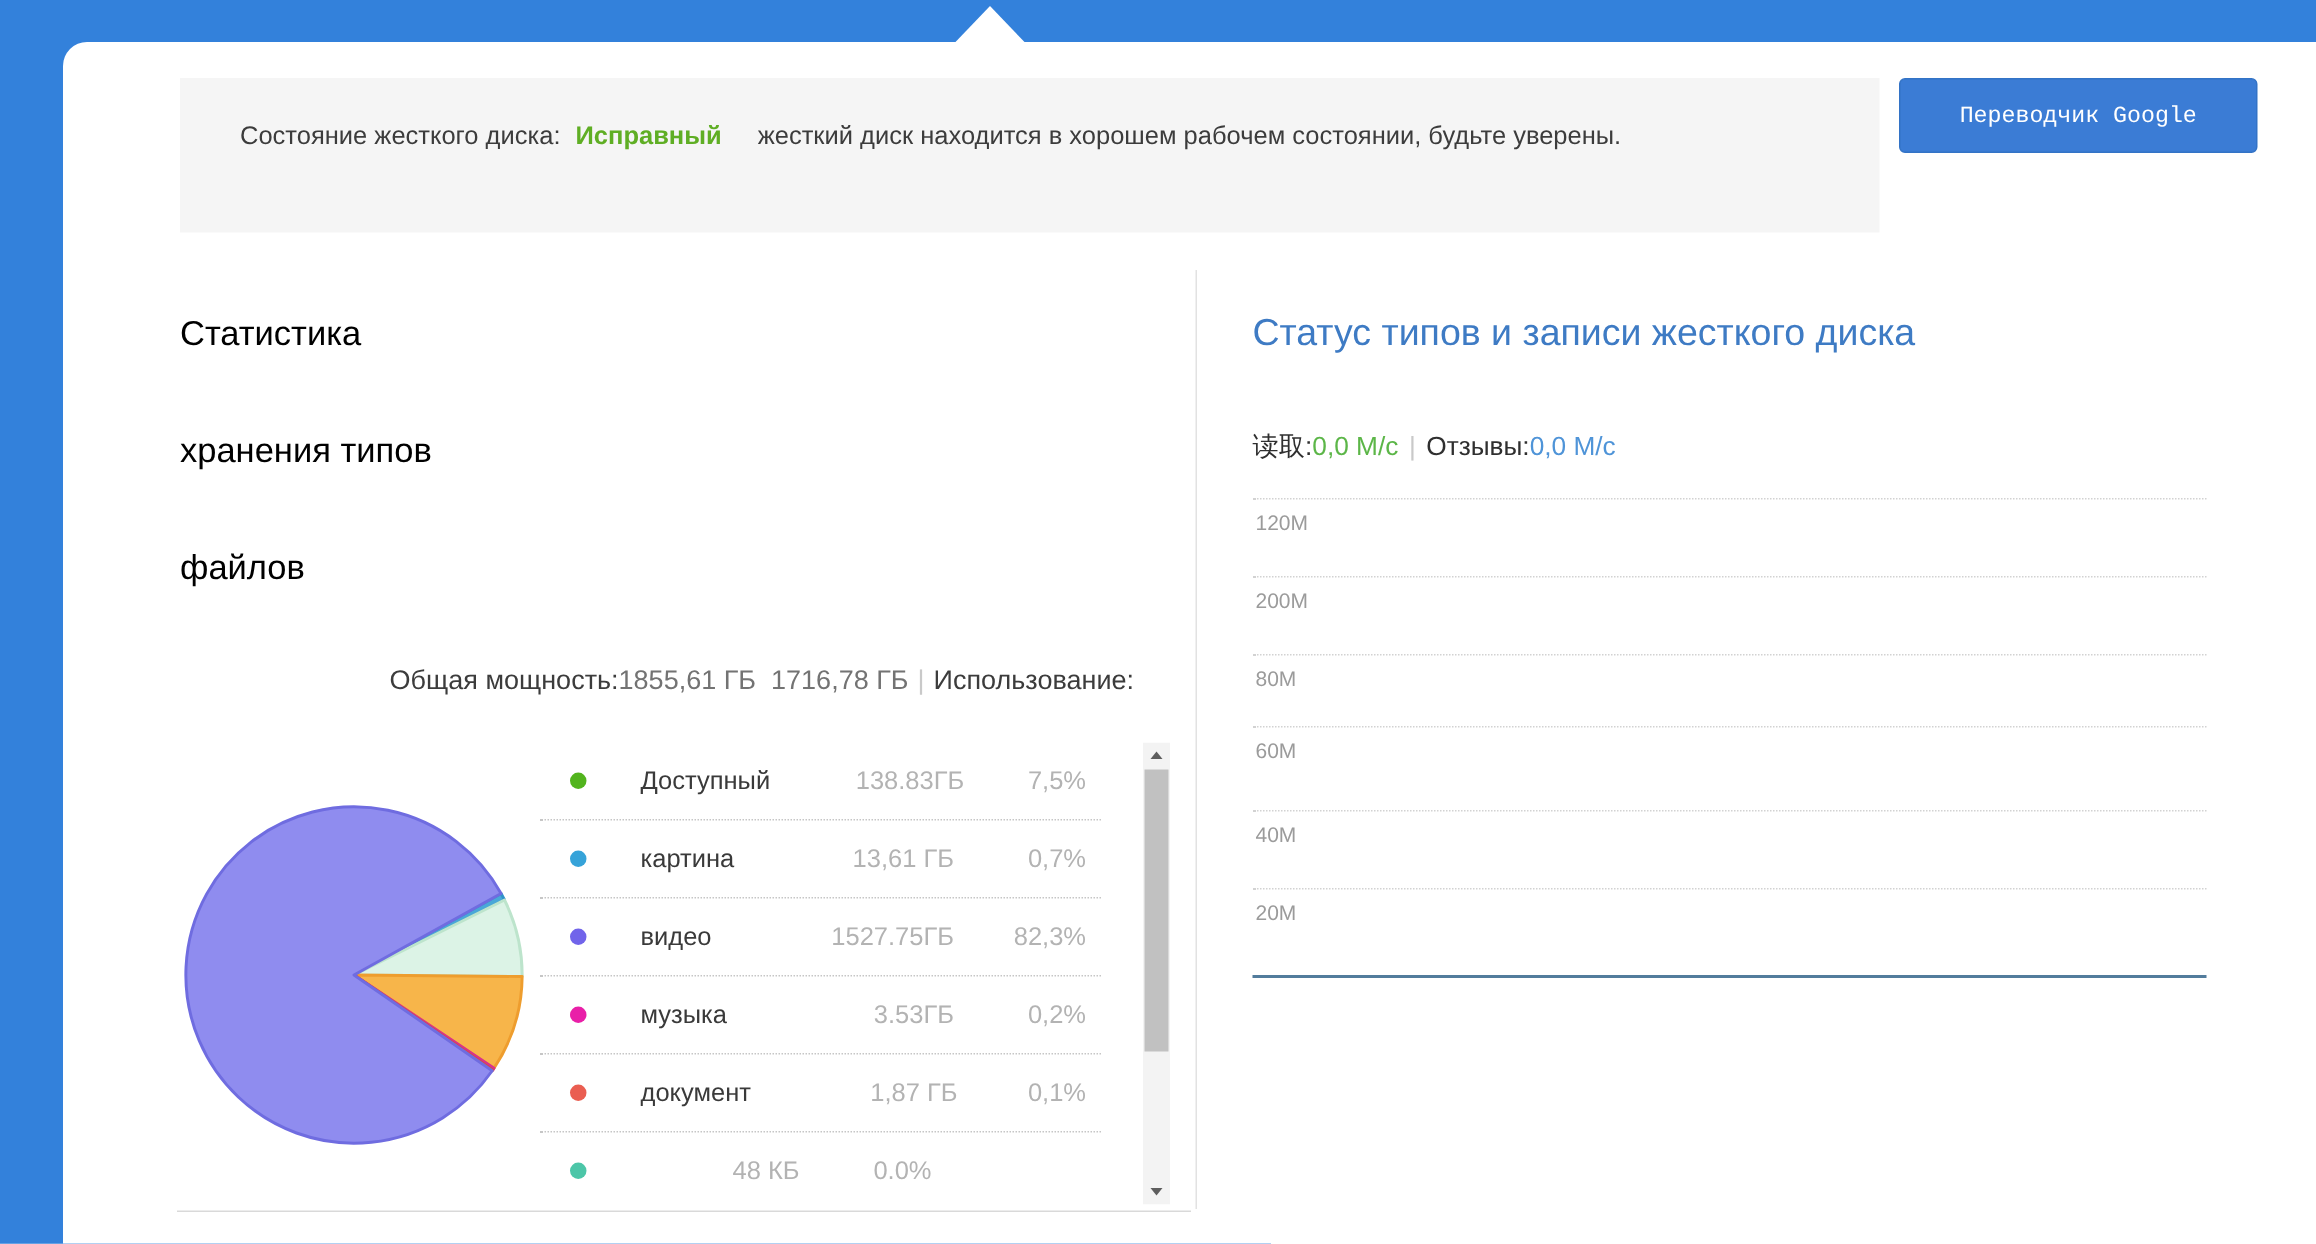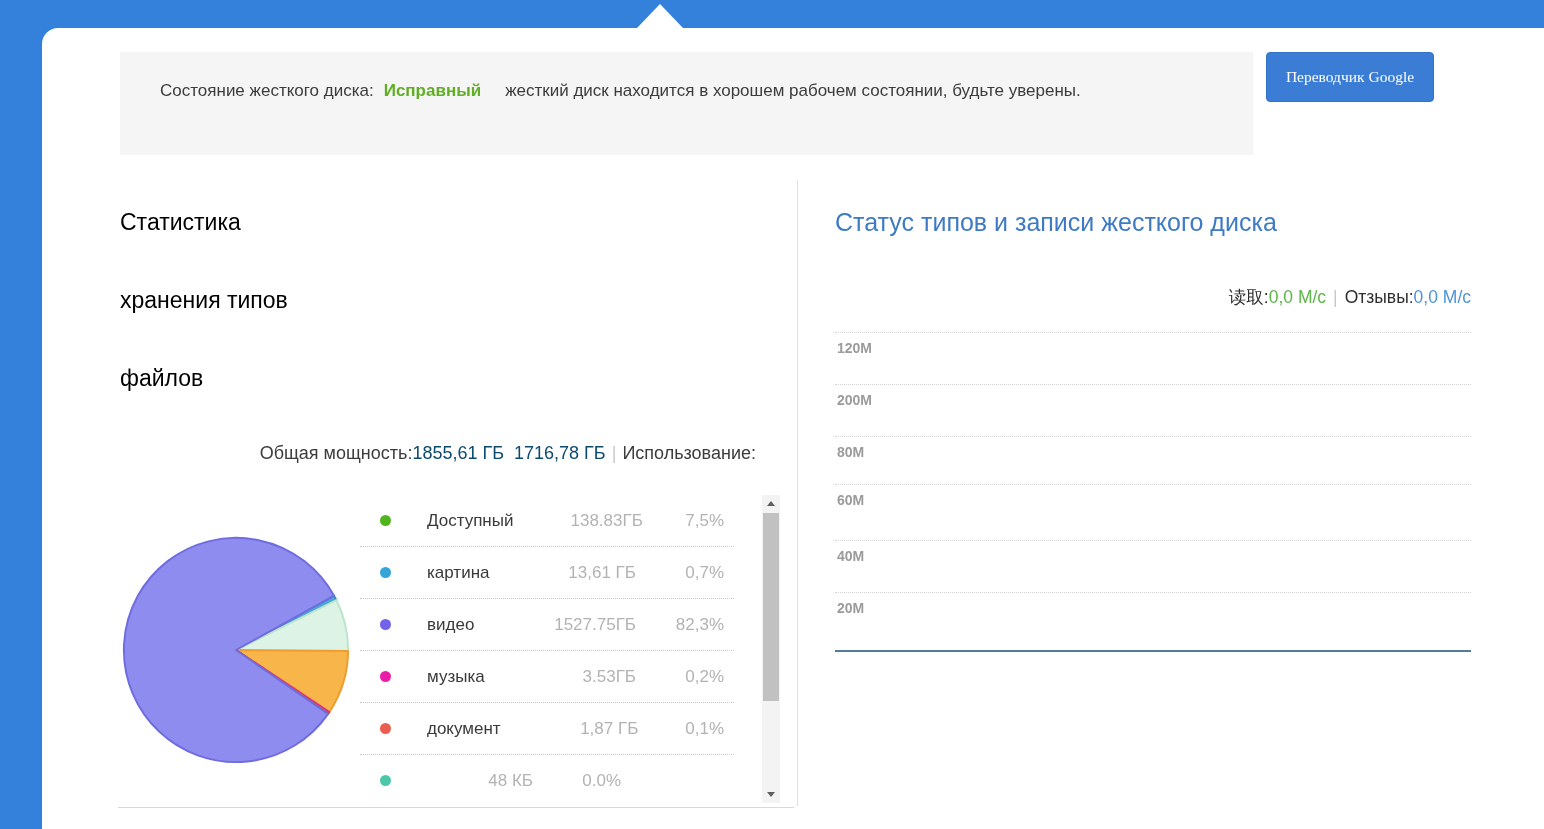--- a/index.html
+++ b/index.html
@@ -15,34 +15,34 @@
   .panel { position:absolute; left:42px; top:28px; right:0; bottom:0;
     background:#ffffff; border-radius:16px 0 0 0; }
 
   
   .banner { position:absolute; left:78px; top:24px; width:1133px; height:103px;
     background:#f5f5f5; padding:13px 60px 0 40px; font-size:17px; color:#3c3c3c;
     line-height:51px; }
   .banner .ok { color:#5fae24; font-weight:bold; margin:0 10px; }
   .banner .msg { margin-left:14px; }
 
-  .translate-btn { position:absolute; left:1224px; top:24px; width:168px; height:50px;
+  .translate-btn { position:absolute; left:1224px; top:24px; width:239px; height:50px;
     background:#3b7cd5; border:1px solid #3373c6; border-radius:4px; color:#ffffff;
-    font-size:15.5px; font-family:Liberation Serif, serif; cursor:pointer; }
+    font-size:15.5px; font-family:Liberation Mono, monospace; cursor:pointer; }
 
   
   .left-title { position:absolute; left:78px; top:155px; width:340px;
     color:#000000; font-size:23px; line-height:78px; }
   .right-title { position:absolute; left:793px; top:180px; width:640px;
     color:#3e7bc4; font-size:25px; }
 
   
   .capacity { position:absolute; left:78px; top:415px; width:636px;
     text-align:right; font-size:18px; color:#3c3c3c; }
-  .capacity .green { color:#0c4a6e;margin-top:19px; }
+  .capacity .green { color:#737373;margin-top:19px; }
   .capacity .sep { color:#c9c9c9; margin:0 6px; }
 
   
   .pie-wrap { position:absolute; left:76px; top:504px; width:236px; height:236px; }
 
   
   .legend { position:absolute; left:318px; top:467px; width:420px; height:308px; overflow:hidden; }
   .legend-rows { position:absolute; left:0; top:0; width:374px; }
   .legend-row { height:52px; display:flex; align-items:center; padding:0 10px 0 20px;
     border-bottom:1px dotted #c6c6c6;gap:24px; }
@@ -60,28 +60,28 @@
     border-bottom:5px solid #5e5e5e; }
   .tri-down { width:0; height:0; border-left:4px solid transparent; border-right:4px solid transparent;
     border-top:5px solid #5e5e5e; }
   .sb-thumb { position:absolute; left:1px; top:18px; width:16px; height:188px; background:#c1c1c1; }
 
   
   .v-divider { position:absolute; left:755px; top:152px; width:1px; height:626px; background:#e2e2e2; }
   .left-bottom-rule { position:absolute; left:76px; top:779px; width:676px; height:1px; background:#d9d9d9; }
 
   
-  .rw-stats { position:absolute; left:793px; top:257px; width:636px; text-align:right;
+  .rw-stats { position:absolute; left:793px; top:257px; width:636px; 
     font-size:17.5px; color:#2f2f2f; }
   .rw-stats .read-val { color:#5cb648; }
   .rw-stats .write-val { color:#4f94d8; }
   .rw-stats .sep { color:#c9c9c9; margin:0 7px; }
 
   
-  .speed-chart { position:absolute; left:793px; top:304px; width:636px; height:330px;font-weight:bold; }
+  .speed-chart { position:absolute; left:793px; top:304px; width:636px; height:330px; }
   .grid-row { position:absolute; left:0; width:636px; height:52px;
     border-top:1px dotted #d2d2d2; }
   .grid-label { position:absolute; left:2px; top:7px; font-size:14px; color:#9b9b9b; }
   .zero-line { position:absolute; left:0; top:318px; width:636px; height:2px; background:#527c9c; }
 </style>
 </head>
 <body>
 
 <div class="topbar"></div>
 

